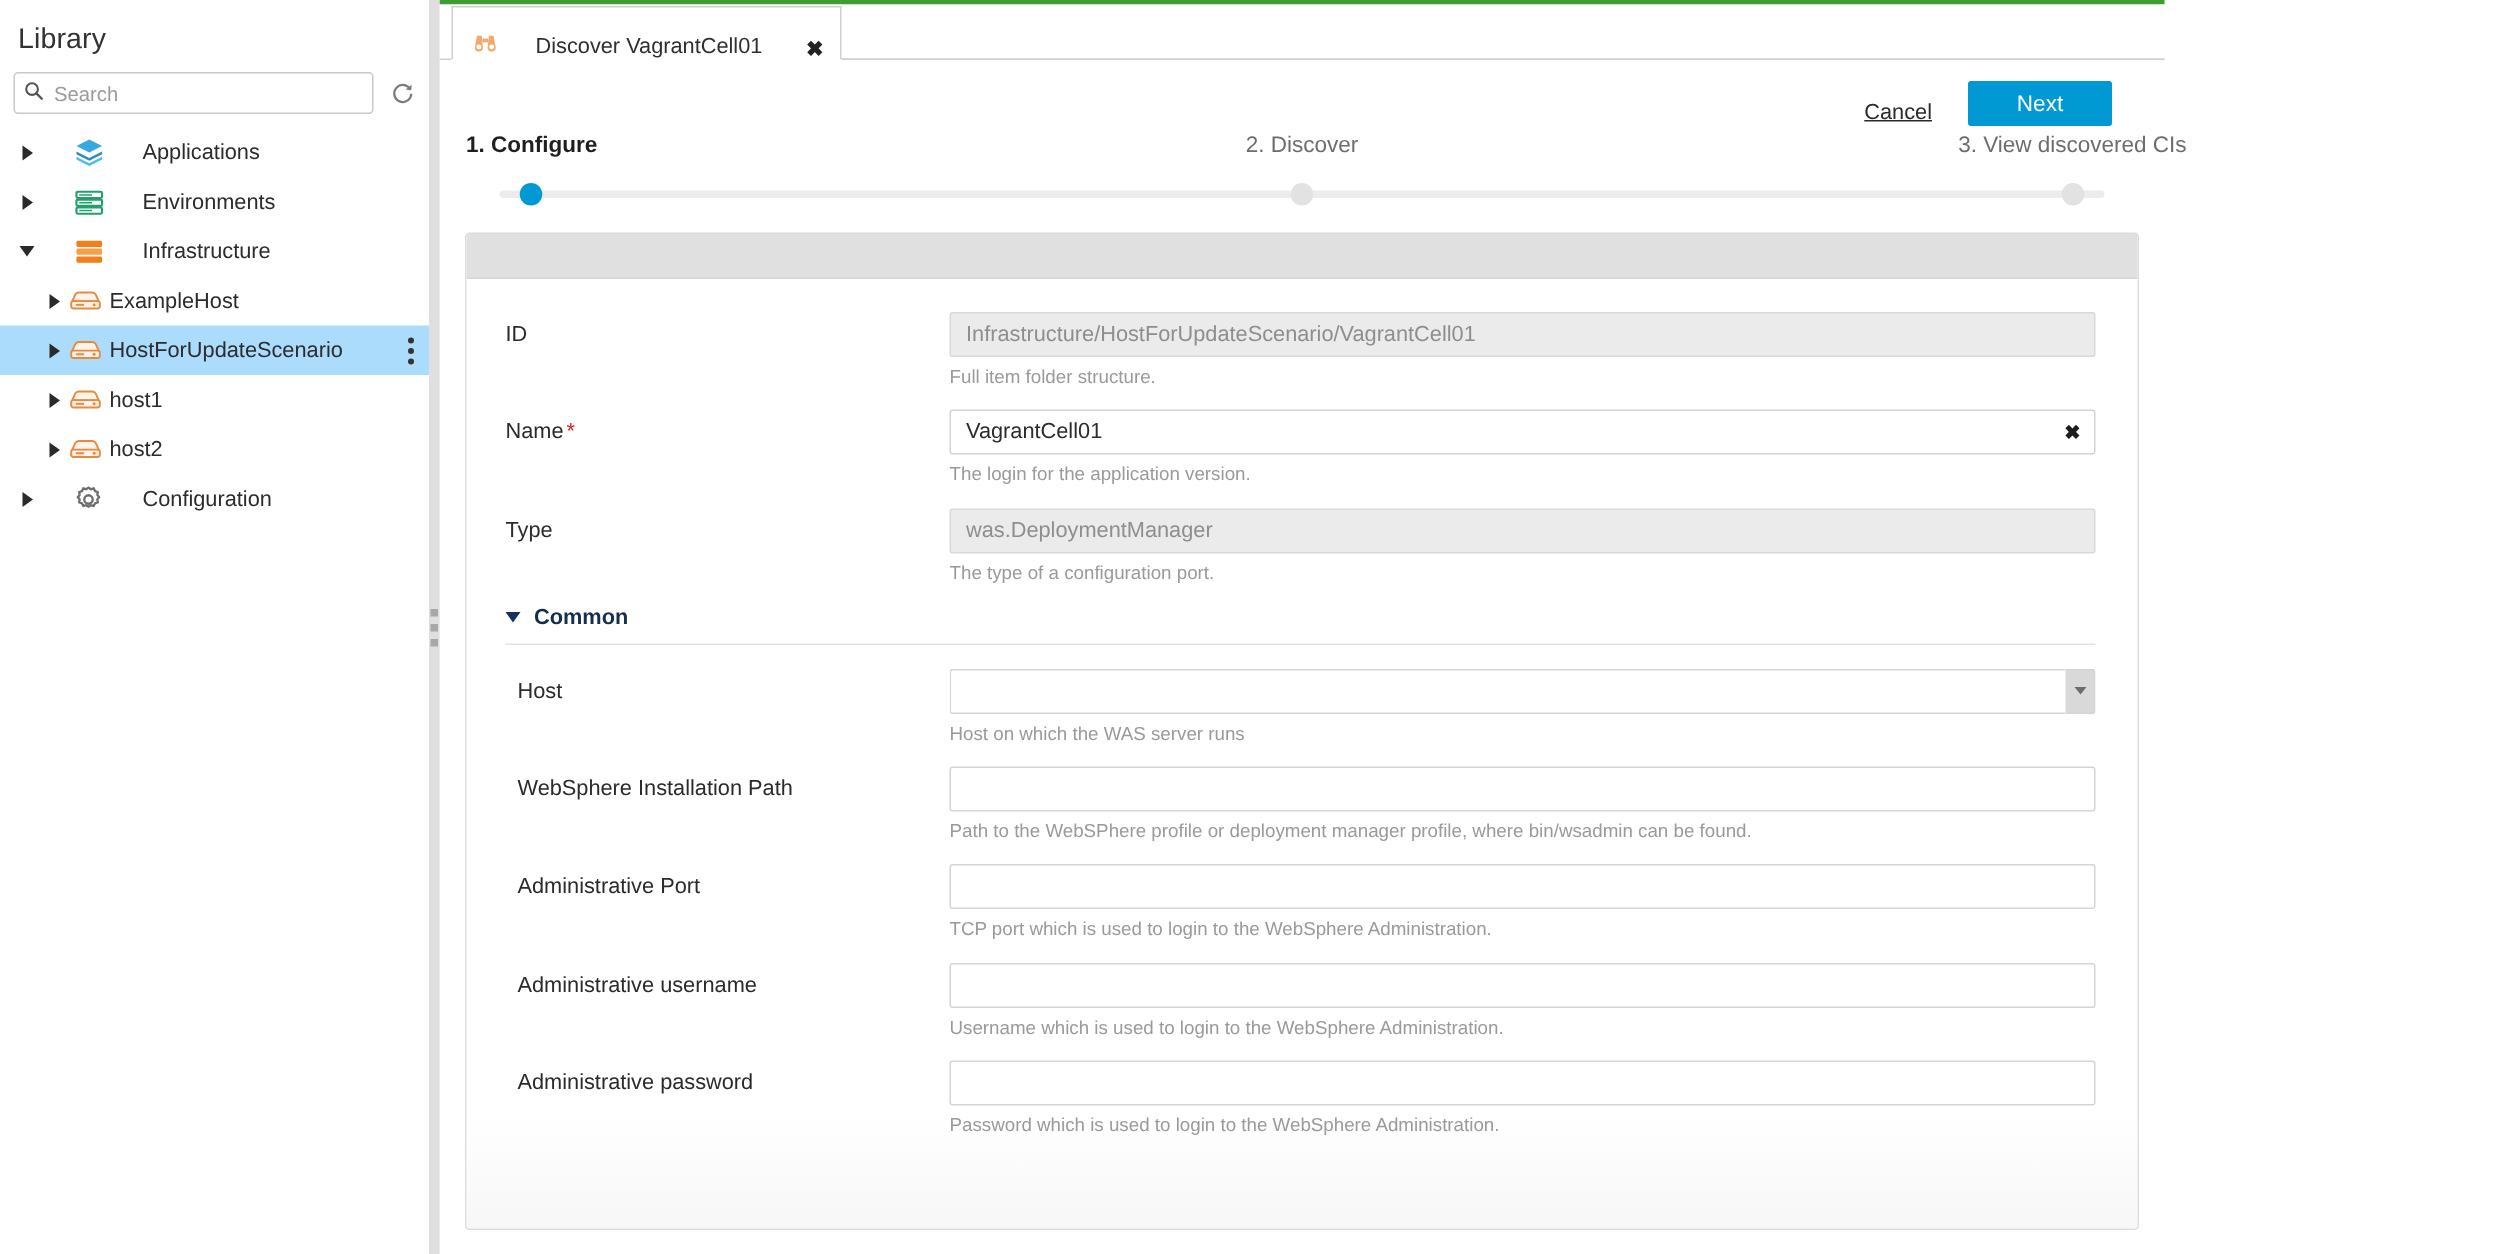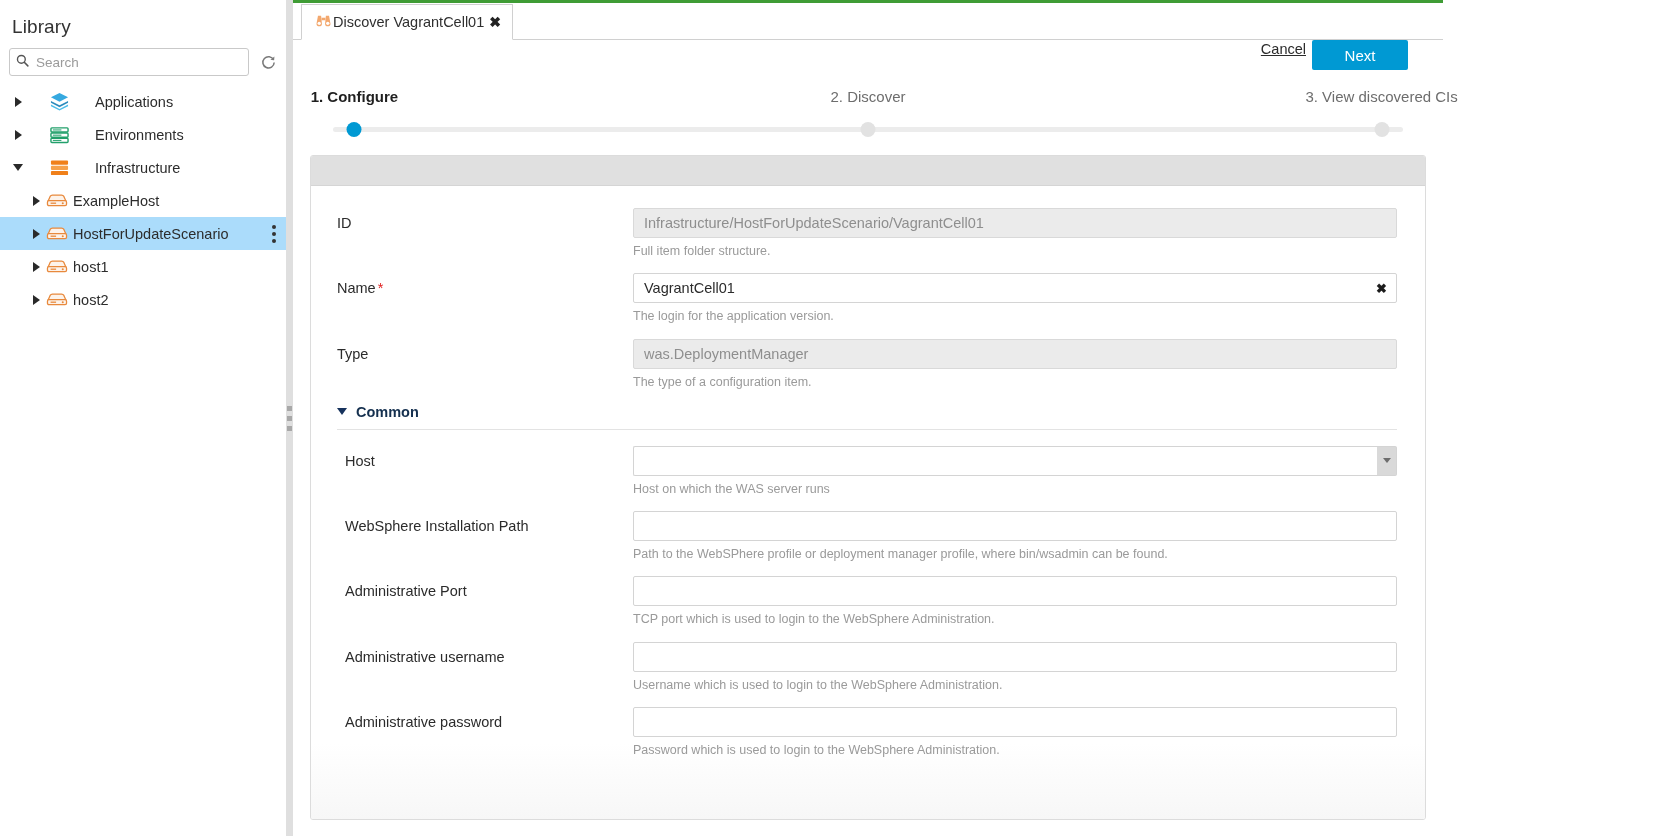--- a/index.html
+++ b/index.html
@@ -116,45 +116,46 @@
   .tabbar {
     height: 37px;
     display: flex;
     align-items: flex-end;
     padding-left: 8px;
     border-bottom: 1px solid #d0d0d0;
     background: #fff;
   }
   .tab {
     height: 36px;
-    display: flex; align-items: center;
+    display: flex; align-items: flex-end;
     padding: 0 11px 0 12px;
     border: 1px solid #d0d0d0;
     border-bottom: 1px solid #ffffff;
     background: #ffffff;
     margin-bottom: -1px;
     cursor: pointer;
-    gap: 0;
+    gap: 24px;
   }
   .tab-title { font-size: 14.5px; color: #2f2f2f; white-space: nowrap; }
   .tab-close { font-size: 14px; color: #222; line-height: 1; margin-left: 5px; cursor: pointer; font-weight: bold; }
   .tab-filler {
     flex: 1 1 auto;
     height: 36px;
     border-bottom: 1px solid #d0d0d0;
     margin-bottom: -1px;
   }
 
   
   .action-row {
     height: 44px;
     display: flex;
-    align-items: flex-start;
+    align-items: flex-end;
     justify-content: flex-end;
     padding-right: 35px;
+    gap: 18px;
   }
   .link-btn {
     font-size: 14.5px;
     color: #2b2b2b;
     text-decoration: underline;
     cursor: pointer;
     background: none; border: none;
     font-family: "Liberation Sans", sans-serif;
   }
   .primary-btn {
@@ -426,20 +427,32 @@
           <span class="node-icon">
             <svg width="22" height="14" viewBox="0 0 24 15">
               <path d="M4.5 2.5 A3 3 0 0 1 7.4 1 h9.2 a3 3 0 0 1 2.9 1.5 l2.2 5 H2.3 Z" fill="#fdf3ea" stroke="#e8893c" stroke-width="1.4"></path>
               <rect x="1.6" y="7.2" width="20.8" height="5.4" rx="1.6" fill="#fdf3ea" stroke="#e8893c" stroke-width="1.4"></rect>
               <line x1="5" y1="9.9" x2="11" y2="9.9" stroke="#e8893c" stroke-width="1.4"></line>
               <circle cx="18.3" cy="9.9" r="1.1" fill="#e8893c"></circle>
             </svg>
           </span>
           <span class="node-label">host2</span>
         </div>
+        <div class="tree-node indent1">
+          <span class="twisty">
+            <span class="tri-right"></span>
+          </span>
+          <span class="node-icon">
+            <svg width="20" height="20" viewBox="0 0 22 22">
+              <path d="M11 2.3 l1.8 1.1 2-0.5 1 1.9 2 0.8 -0.3 2.1 1.3 1.6 -1.3 1.6 0.3 2.1 -2 0.8 -1 1.9 -2-0.5 -1.8 1.1 -1.8-1.1 -2 0.5 -1-1.9 -2-0.8 0.3-2.1 -1.3-1.6 1.3-1.6 -0.3-2.1 2-0.8 1-1.9 2 0.5 Z" fill="none" stroke="#6e6e6e" stroke-width="1.7"></path>
+              <circle cx="11" cy="11" r="3.1" fill="none" stroke="#6e6e6e" stroke-width="1.7"></circle>
+            </svg>
+          </span>
+          <span class="node-label">Configuration</span>
+        </div>
       </div>
 
     <div class="splitter">
       <i></i>
         <i></i>
         <i></i>
     </div>
   </div>
 
   <div class="main">
@@ -495,21 +508,21 @@
               <div class="flabel"><span>Name</span><span class="req">*</span></div>
               <div class="fctrl">
                 <div class="input-wrap"><input class="finput" type="text" value="VagrantCell01" style=""><span class="clear-x">✖</span></div>
                 <div class="fhelp">The login for the application version.</div>
               </div>
             </div>
             <div class="frow">
               <div class="flabel"><span>Type</span></div>
               <div class="fctrl">
                 <div class="input-wrap"><input class="finput" type="text" readonly="readonly" value="was.DeploymentManager" style=""></div>
-                <div class="fhelp">The type of a configuration item.</div>
+                <div class="fhelp">The type of a configuration port.</div>
               </div>
             </div>
           </div>
         <div class="section-head">
           <span class="chev"></span>
           <span class="section-title">Common</span>
         </div>
         <div class="section-rule"></div>
         <div>
             <div class="frow">

